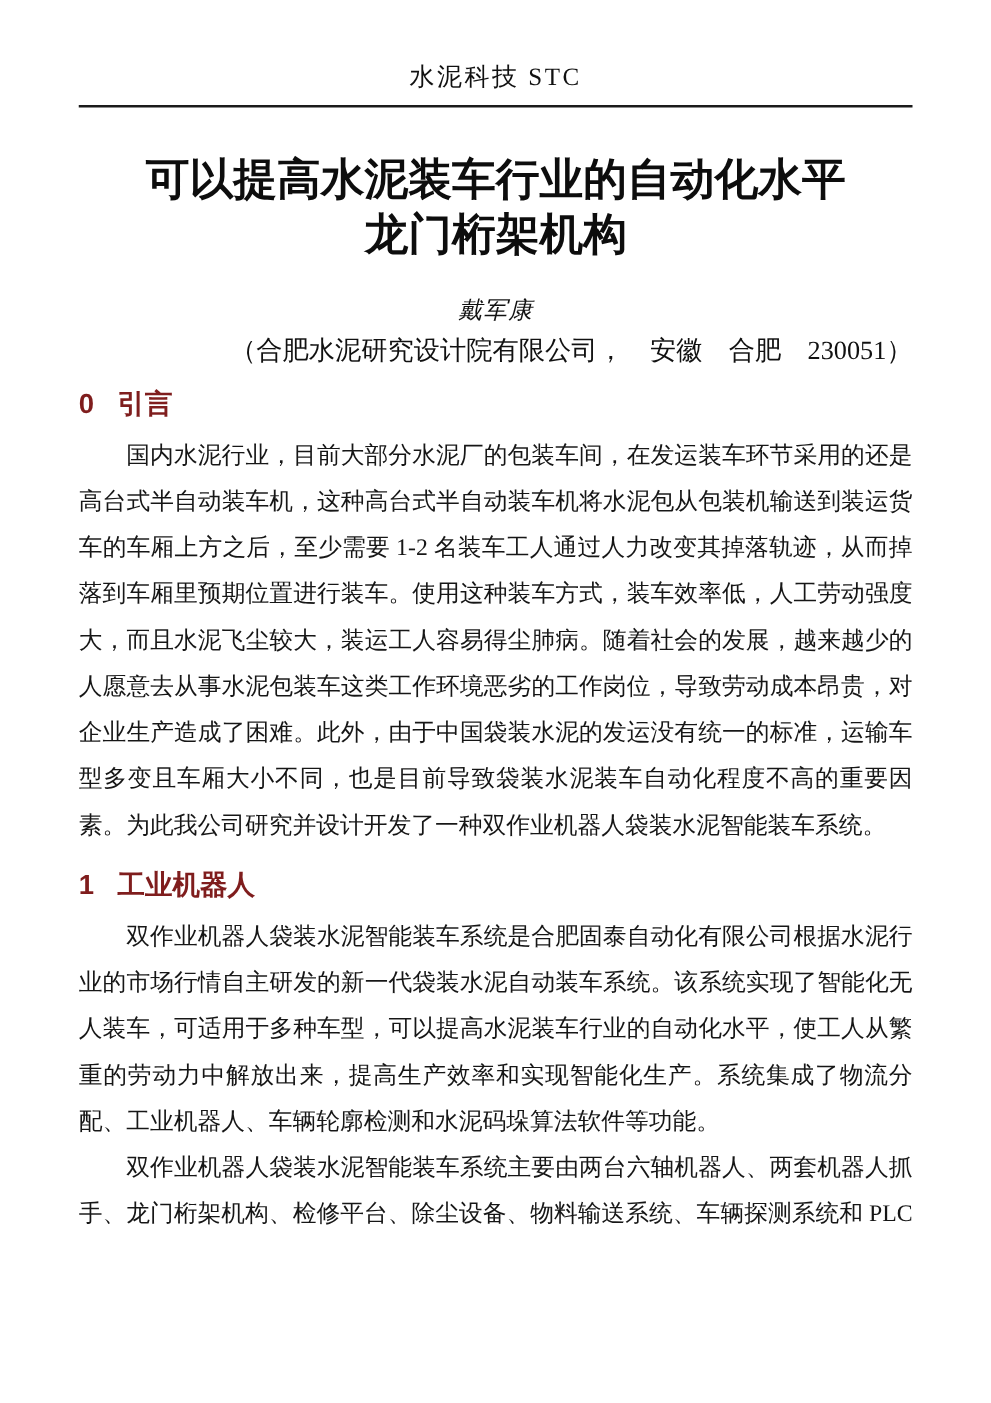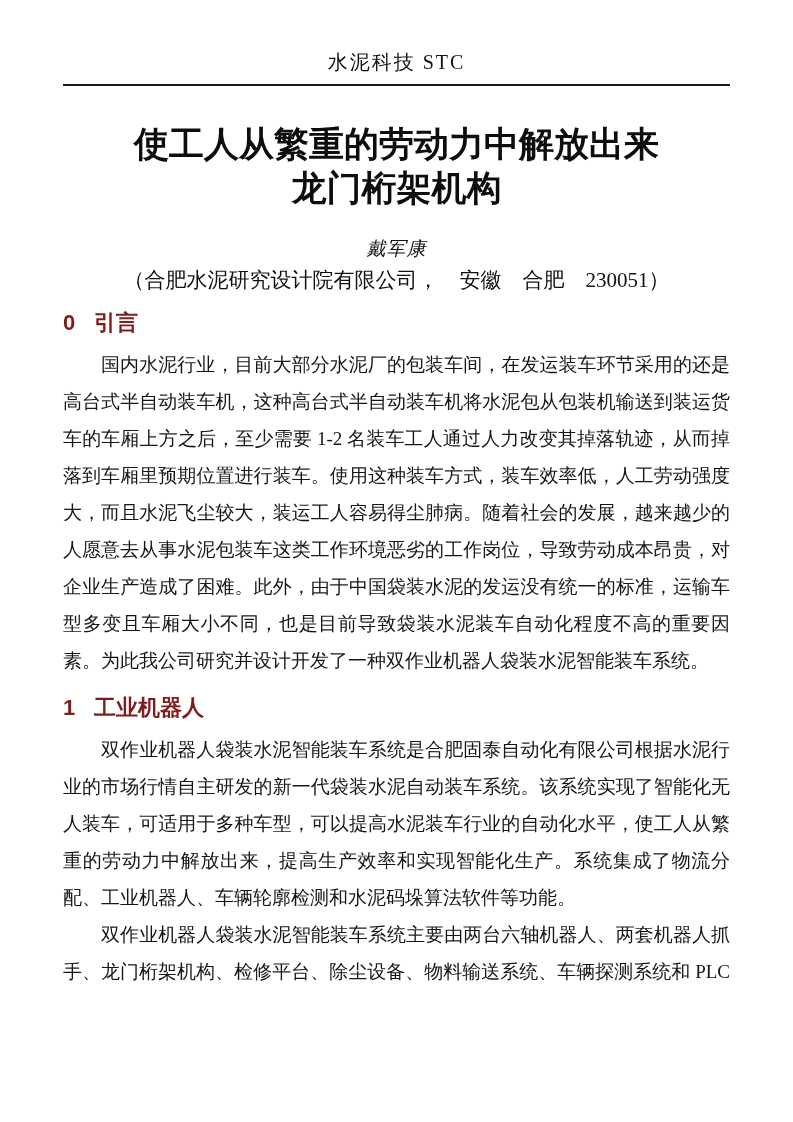--- a/index.html
+++ b/index.html
@@ -48,21 +48,21 @@
   .author-line {
     margin-top: 27px;
     text-align: center;
     font-size: 19px;
     line-height: 24px;
     letter-spacing: 1px;
     font-style: italic;
   }
   .affiliation-line {
     margin-top: 5px;
-    text-align: center;
+    text-align: right;
     font-size: 21px;
     line-height: 28px;
   }
   
   .article-body { margin-top: 14px; }
   .sec-heading {
     margin: 14px 0 8px 0;
     font-family: "Liberation Sans", "DejaVu Sans", sans-serif;
     font-weight: 700;
     font-size: 22px;
@@ -110,21 +110,21 @@
 </head>
 <body>
 
 <div class="page">
 
   <div class="journal-head">水泥科技 STC</div>
 
   <div class="header-rule"></div>
 
   <h1 class="article-title">
-    <span>使工人从繁重的劳动力中解放出来</span><br>
+    <span>可以提高水泥装车行业的自动化水平</span><br>
     <span>龙门桁架机构</span>
   </h1>
 
   <div class="author-line">戴军康</div>
 
   <div class="affiliation-line">（合肥水泥研究设计院有限公司，　安徽　合肥　230051）</div>
 
   <div class="article-body">
       <h2 class="sec-heading"><span class="sec-num">0</span><span>引言</span></h2>
       <p class="body-para">国内水泥行业，目前大部分水泥厂的包装车间，在发运装车环节采用的还是高台式半自动装车机，这种高台式半自动装车机将水泥包从包装机输送到装运货车的车厢上方之后，至少需要 1-2 名装车工人通过人力改变其掉落轨迹，从而掉落到车厢里预期位置进行装车。使用这种装车方式，装车效率低，人工劳动强度大，而且水泥飞尘较大，装运工人容易得尘肺病。随着社会的发展，越来越少的人愿意去从事水泥包装车这类工作环境恶劣的工作岗位，导致劳动成本昂贵，对企业生产造成了困难。此外，由于中国袋装水泥的发运没有统一的标准，运输车型多变且车厢大小不同，也是目前导致袋装水泥装车自动化程度不高的重要因素。为此我公司研究并设计开发了一种双作业机器人袋装水泥智能装车系统。</p>

